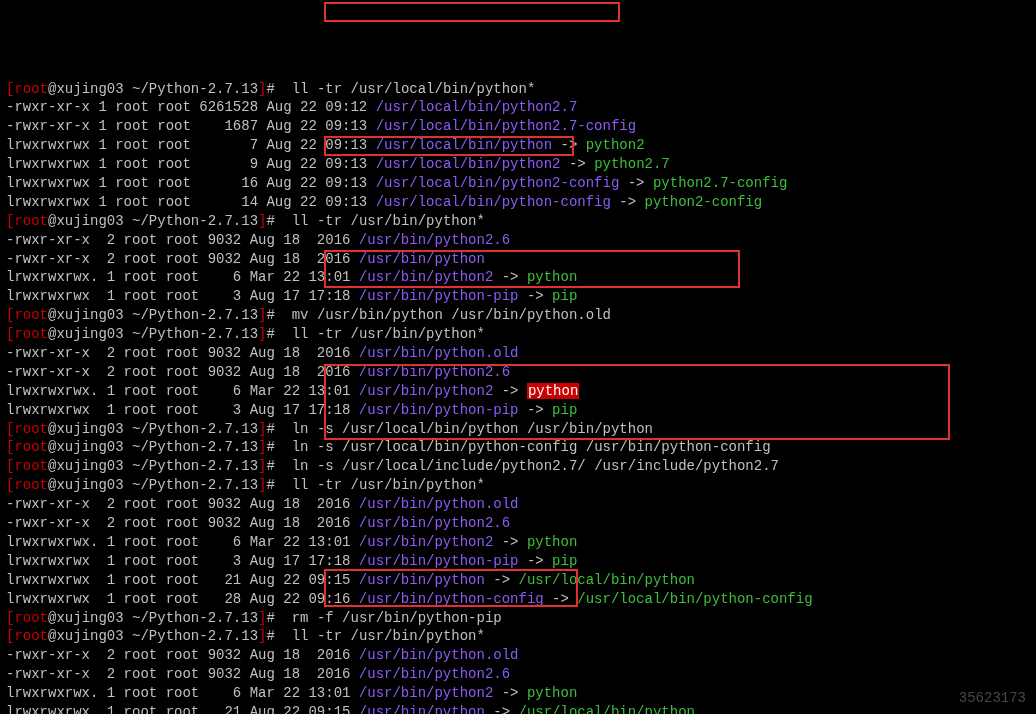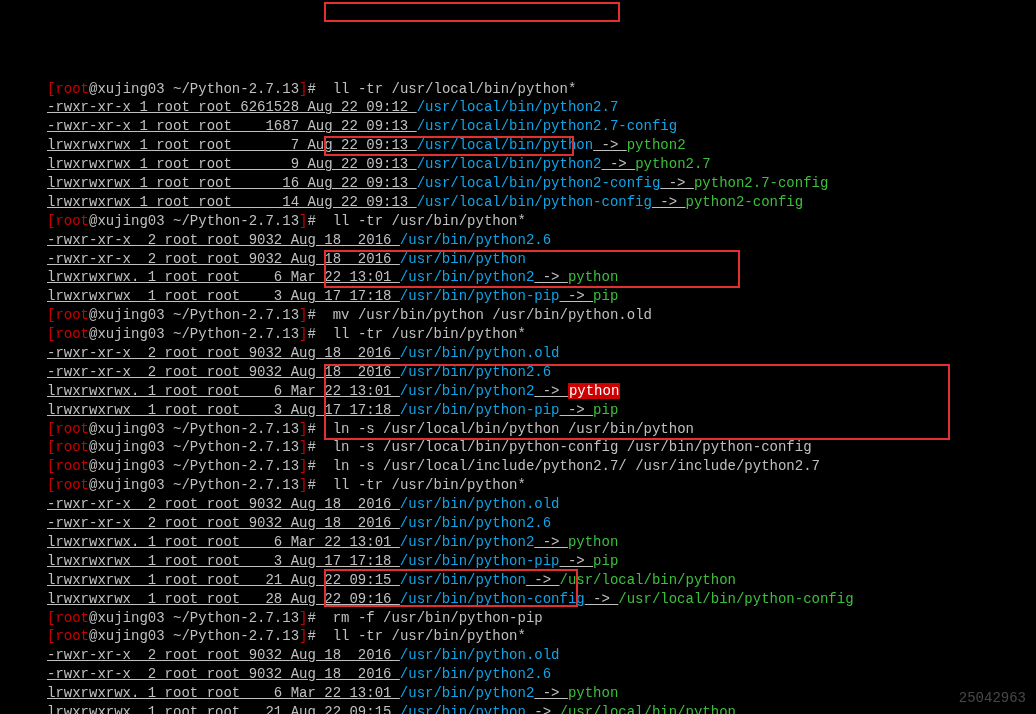--- a/index.html
+++ b/index.html
@@ -9,33 +9,33 @@
     font-size: 14px;
     line-height: 1.35;
     color: #c0c0c0;
     padding: 4px 6px;
     width: 1036px;
     height: 714px;
     overflow: hidden;
     white-space: pre;
     position: relative;
   }
-  .line { white-space: pre; margin-left: 41px; }
+  .line { white-space: pre; }
   .prompt-open { color: #c00; }
   .prompt-user { color: #c00; }
   .prompt-at { color: #c0c0c0; }
   .prompt-host { color: #c0c0c0; }
   .prompt-path { color: #c0c0c0; }
   .prompt-close { color: #c00; }
   .hash { color: #c0c0c0; }
   .cmd { color: #c0c0c0; }
-  .file-blue { color: #0ea5e9; }
+  .file-blue { color: #8b5cf6; }
   .file-green { color: #3cc03c; font-family: Liberation Mono, monospace; }
   .red-bg { background: #c00; color: #fff; padding: 0 1px; }
-  .sym { color: #c0c0c0; text-decoration: underline; }
+  .sym { color: #c0c0c0; }
   .box {
     position: absolute;
     border: 2px solid #e03030;
     pointer-events: none;
   }
   .watermark {
     position: absolute;
     right: 10px;
     bottom: 6px;
     color: rgba(200,200,200,0.35);
@@ -50,16 +50,16 @@
 
 <div id="term"><div class="line"><span class="prompt-open">[</span><span class="prompt-user">root</span><span class="prompt-at">@</span><span class="prompt-host">xujing03</span><span class="prompt-path"> ~/Python-2.7.13</span><span class="prompt-close">]</span><span class="hash"># </span><span class="cmd"> ll -tr /usr/local/bin/python*</span></div><div class="line"><span class="sym">-rwxr-xr-x 1 root root 6261528 Aug 22 09:12 </span><span class="file-blue">/usr/local/bin/python2.7</span></div><div class="line"><span class="sym">-rwxr-xr-x 1 root root    1687 Aug 22 09:13 </span><span class="file-blue">/usr/local/bin/python2.7-config</span></div><div class="line"><span class="sym">lrwxrwxrwx 1 root root       7 Aug 22 09:13 </span><span class="file-blue">/usr/local/bin/python</span><span class="sym"> -&gt; </span><span class="file-green">python2</span></div><div class="line"><span class="sym">lrwxrwxrwx 1 root root       9 Aug 22 09:13 </span><span class="file-blue">/usr/local/bin/python2</span><span class="sym"> -&gt; </span><span class="file-green">python2.7</span></div><div class="line"><span class="sym">lrwxrwxrwx 1 root root      16 Aug 22 09:13 </span><span class="file-blue">/usr/local/bin/python2-config</span><span class="sym"> -&gt; </span><span class="file-green">python2.7-config</span></div><div class="line"><span class="sym">lrwxrwxrwx 1 root root      14 Aug 22 09:13 </span><span class="file-blue">/usr/local/bin/python-config</span><span class="sym"> -&gt; </span><span class="file-green">python2-config</span></div><div class="line"><span class="prompt-open">[</span><span class="prompt-user">root</span><span class="prompt-at">@</span><span class="prompt-host">xujing03</span><span class="prompt-path"> ~/Python-2.7.13</span><span class="prompt-close">]</span><span class="hash"># </span><span class="cmd"> ll -tr /usr/bin/python*</span></div><div class="line"><span class="sym">-rwxr-xr-x  2 root root 9032 Aug 18  2016 </span><span class="file-blue">/usr/bin/python2.6</span></div><div class="line"><span class="sym">-rwxr-xr-x  2 root root 9032 Aug 18  2016 </span><span class="file-blue">/usr/bin/python</span></div><div class="line"><span class="sym">lrwxrwxrwx. 1 root root    6 Mar 22 13:01 </span><span class="file-blue">/usr/bin/python2</span><span class="sym"> -&gt; </span><span class="file-green">python</span></div><div class="line"><span class="sym">lrwxrwxrwx  1 root root    3 Aug 17 17:18 </span><span class="file-blue">/usr/bin/python-pip</span><span class="sym"> -&gt; </span><span class="file-green">pip</span></div><div class="line"><span class="prompt-open">[</span><span class="prompt-user">root</span><span class="prompt-at">@</span><span class="prompt-host">xujing03</span><span class="prompt-path"> ~/Python-2.7.13</span><span class="prompt-close">]</span><span class="hash"># </span><span class="cmd"> mv /usr/bin/python /usr/bin/python.old</span></div><div class="line"><span class="prompt-open">[</span><span class="prompt-user">root</span><span class="prompt-at">@</span><span class="prompt-host">xujing03</span><span class="prompt-path"> ~/Python-2.7.13</span><span class="prompt-close">]</span><span class="hash"># </span><span class="cmd"> ll -tr /usr/bin/python*</span></div><div class="line"><span class="sym">-rwxr-xr-x  2 root root 9032 Aug 18  2016 </span><span class="file-blue">/usr/bin/python.old</span></div><div class="line"><span class="sym">-rwxr-xr-x  2 root root 9032 Aug 18  2016 </span><span class="file-blue">/usr/bin/python2.6</span></div><div class="line"><span class="sym">lrwxrwxrwx. 1 root root    6 Mar 22 13:01 </span><span class="file-blue">/usr/bin/python2</span><span class="sym"> -&gt; </span><span class="red-bg">python</span></div><div class="line"><span class="sym">lrwxrwxrwx  1 root root    3 Aug 17 17:18 </span><span class="file-blue">/usr/bin/python-pip</span><span class="sym"> -&gt; </span><span class="file-green">pip</span></div><div class="line"><span class="prompt-open">[</span><span class="prompt-user">root</span><span class="prompt-at">@</span><span class="prompt-host">xujing03</span><span class="prompt-path"> ~/Python-2.7.13</span><span class="prompt-close">]</span><span class="hash"># </span><span class="cmd"> ln -s /usr/local/bin/python /usr/bin/python</span></div><div class="line"><span class="prompt-open">[</span><span class="prompt-user">root</span><span class="prompt-at">@</span><span class="prompt-host">xujing03</span><span class="prompt-path"> ~/Python-2.7.13</span><span class="prompt-close">]</span><span class="hash"># </span><span class="cmd"> ln -s /usr/local/bin/python-config /usr/bin/python-config</span></div><div class="line"><span class="prompt-open">[</span><span class="prompt-user">root</span><span class="prompt-at">@</span><span class="prompt-host">xujing03</span><span class="prompt-path"> ~/Python-2.7.13</span><span class="prompt-close">]</span><span class="hash"># </span><span class="cmd"> ln -s /usr/local/include/python2.7/ /usr/include/python2.7</span></div><div class="line"><span class="prompt-open">[</span><span class="prompt-user">root</span><span class="prompt-at">@</span><span class="prompt-host">xujing03</span><span class="prompt-path"> ~/Python-2.7.13</span><span class="prompt-close">]</span><span class="hash"># </span><span class="cmd"> ll -tr /usr/bin/python*</span></div><div class="line"><span class="sym">-rwxr-xr-x  2 root root 9032 Aug 18  2016 </span><span class="file-blue">/usr/bin/python.old</span></div><div class="line"><span class="sym">-rwxr-xr-x  2 root root 9032 Aug 18  2016 </span><span class="file-blue">/usr/bin/python2.6</span></div><div class="line"><span class="sym">lrwxrwxrwx. 1 root root    6 Mar 22 13:01 </span><span class="file-blue">/usr/bin/python2</span><span class="sym"> -&gt; </span><span class="file-green">python</span></div><div class="line"><span class="sym">lrwxrwxrwx  1 root root    3 Aug 17 17:18 </span><span class="file-blue">/usr/bin/python-pip</span><span class="sym"> -&gt; </span><span class="file-green">pip</span></div><div class="line"><span class="sym">lrwxrwxrwx  1 root root   21 Aug 22 09:15 </span><span class="file-blue">/usr/bin/python</span><span class="sym"> -&gt; </span><span class="file-green">/usr/local/bin/python</span></div><div class="line"><span class="sym">lrwxrwxrwx  1 root root   28 Aug 22 09:16 </span><span class="file-blue">/usr/bin/python-config</span><span class="sym"> -&gt; </span><span class="file-green">/usr/local/bin/python-config</span></div><div class="line"><span class="prompt-open">[</span><span class="prompt-user">root</span><span class="prompt-at">@</span><span class="prompt-host">xujing03</span><span class="prompt-path"> ~/Python-2.7.13</span><span class="prompt-close">]</span><span class="hash"># </span><span class="cmd"> rm -f /usr/bin/python-pip</span></div><div class="line"><span class="prompt-open">[</span><span class="prompt-user">root</span><span class="prompt-at">@</span><span class="prompt-host">xujing03</span><span class="prompt-path"> ~/Python-2.7.13</span><span class="prompt-close">]</span><span class="hash"># </span><span class="cmd"> ll -tr /usr/bin/python*</span></div><div class="line"><span class="sym">-rwxr-xr-x  2 root root 9032 Aug 18  2016 </span><span class="file-blue">/usr/bin/python.old</span></div><div class="line"><span class="sym">-rwxr-xr-x  2 root root 9032 Aug 18  2016 </span><span class="file-blue">/usr/bin/python2.6</span></div><div class="line"><span class="sym">lrwxrwxrwx. 1 root root    6 Mar 22 13:01 </span><span class="file-blue">/usr/bin/python2</span><span class="sym"> -&gt; </span><span class="file-green">python</span></div><div class="line"><span class="sym">lrwxrwxrwx  1 root root   21 Aug 22 09:15 </span><span class="file-blue">/usr/bin/python</span><span class="sym"> -&gt; </span><span class="file-green">/usr/local/bin/python</span></div></div>
 
 
 <div class="box" style="left:324px; top:2px; width:296px; height:20px;"></div>
 <div class="box" style="left:324px; top:136px; width:250px; height:20px;"></div>
 <div class="box" style="left:324px; top:250px; width:416px; height:38px;"></div>
 <div class="box" style="left:324px; top:364px; width:626px; height:76px;"></div>
 <div class="box" style="left:324px; top:569px; width:254px; height:38px;"></div>
 
-<span class="watermark">25042963</span>
+<span class="watermark">35623173</span>
 
 
 
 
 </body></html>

